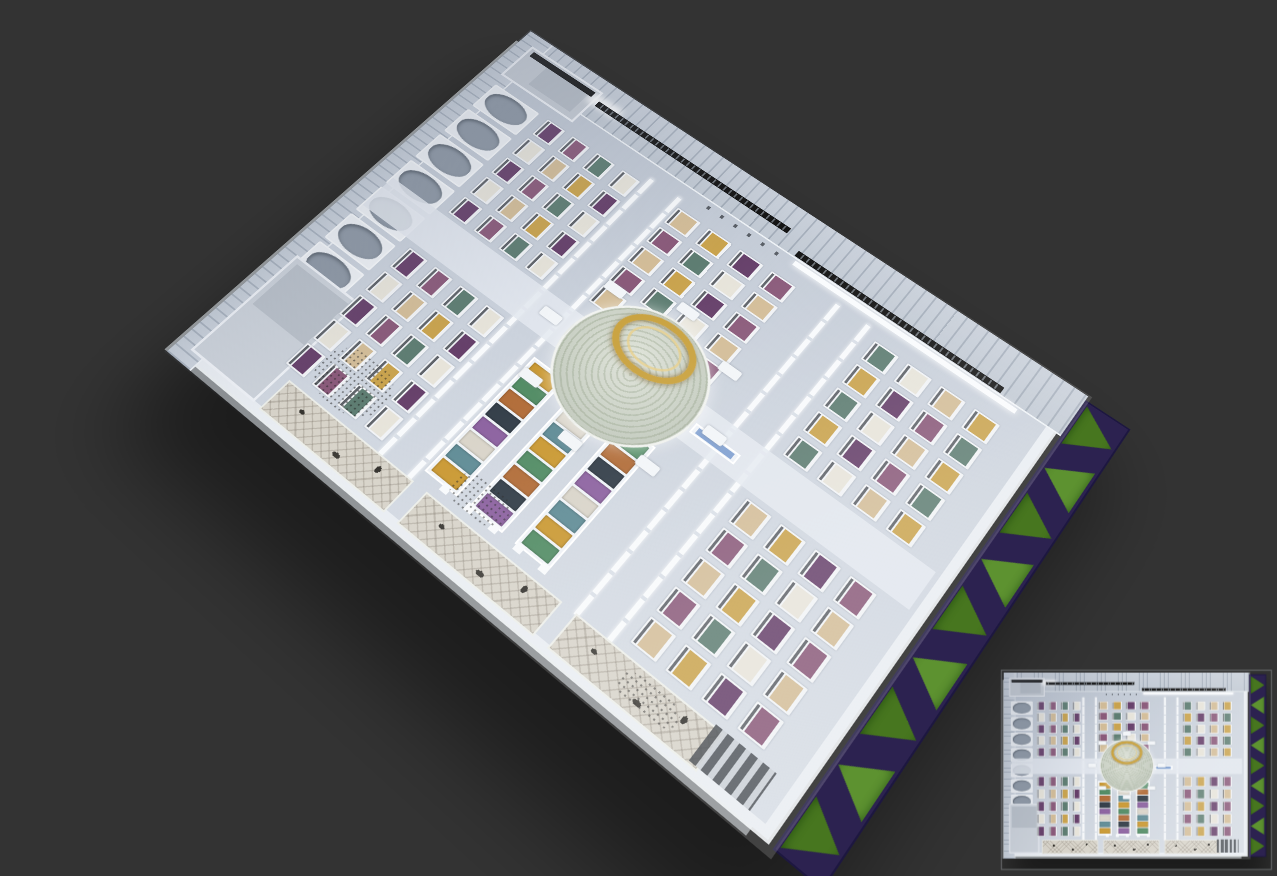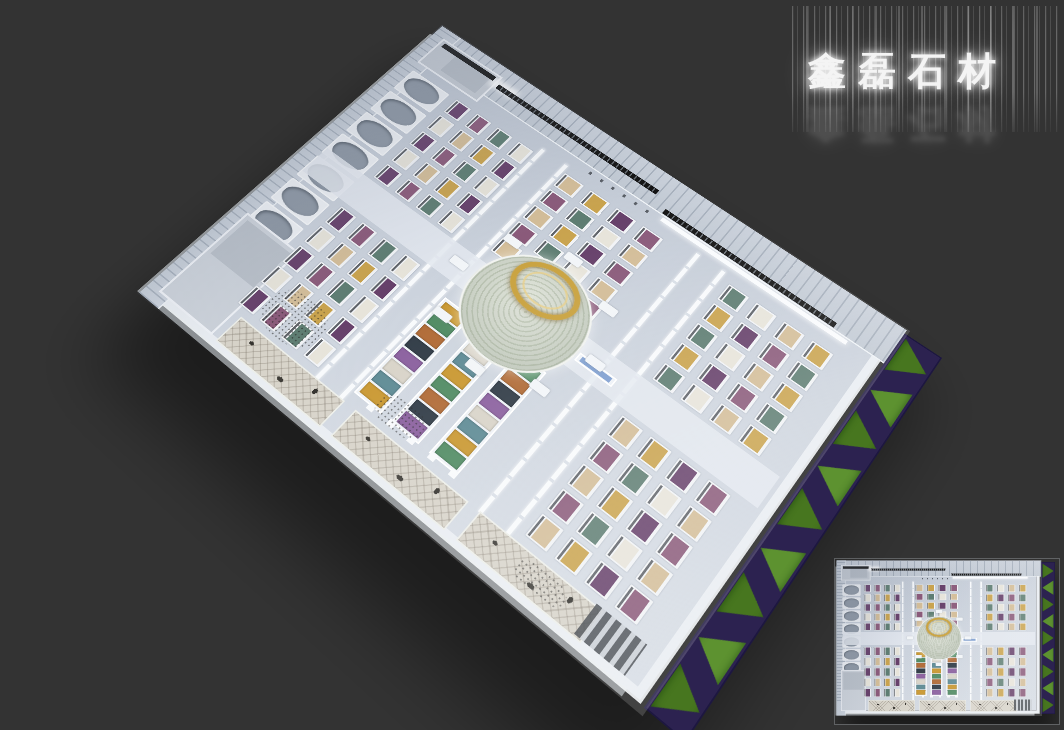--- a/index.html
+++ b/index.html
@@ -123,26 +123,20 @@
   .tri{position:relative;flex:1;margin:4px 3px;box-shadow:inset 0 0 10px rgba(0,40,0,.5);}
   .tri--r{clip-path:polygon(0 0,100% 50%,0 100%);}
   .tri--l{clip-path:polygon(100% 0,0 50%,100% 100%);}
   .lighting{inset:-12px;z-index:9;pointer-events:none;
      background:linear-gradient(115deg,rgba(120,130,148,.28),transparent 40%,rgba(255,255,255,.16) 78%);}
 </style>
 </head>
 <body style="background: rgb(51, 51, 51);">
 
 <div class="stage" style="--bg: #333333; --beam: #141414; --bulk: #8d97a4; --wall: #f8fafc; --aisle: rgba(228,233,240,0.85); --atrium: #c7cec2; --ring: #c9a23f; --mosaic: #d7d3c9; --lawnpath: #2c2250; --mapborder: rgba(180,185,192,0.35);">
-  <div class="sign">
-    <div class="streaks"></div>
-    <div class="streaks2"></div>
-    <div class="sign-text sign-text--reflect">鑫磊石材</div>
-    <div class="sign-text">鑫磊石材</div>
-  </div>
   <div class="main-view" id="main-view">
       <div class="scene scene--main">
     <div class="floor"></div>
     <div class="roof-top"></div>
     <div class="roof-left"></div>
     <div class="corner-room"></div>
     <div class="beam-light"></div>
     <div class="beam beam--stub"></div>
     <div class="beam beam--a"></div>
     <div class="beam beam--b"></div>

